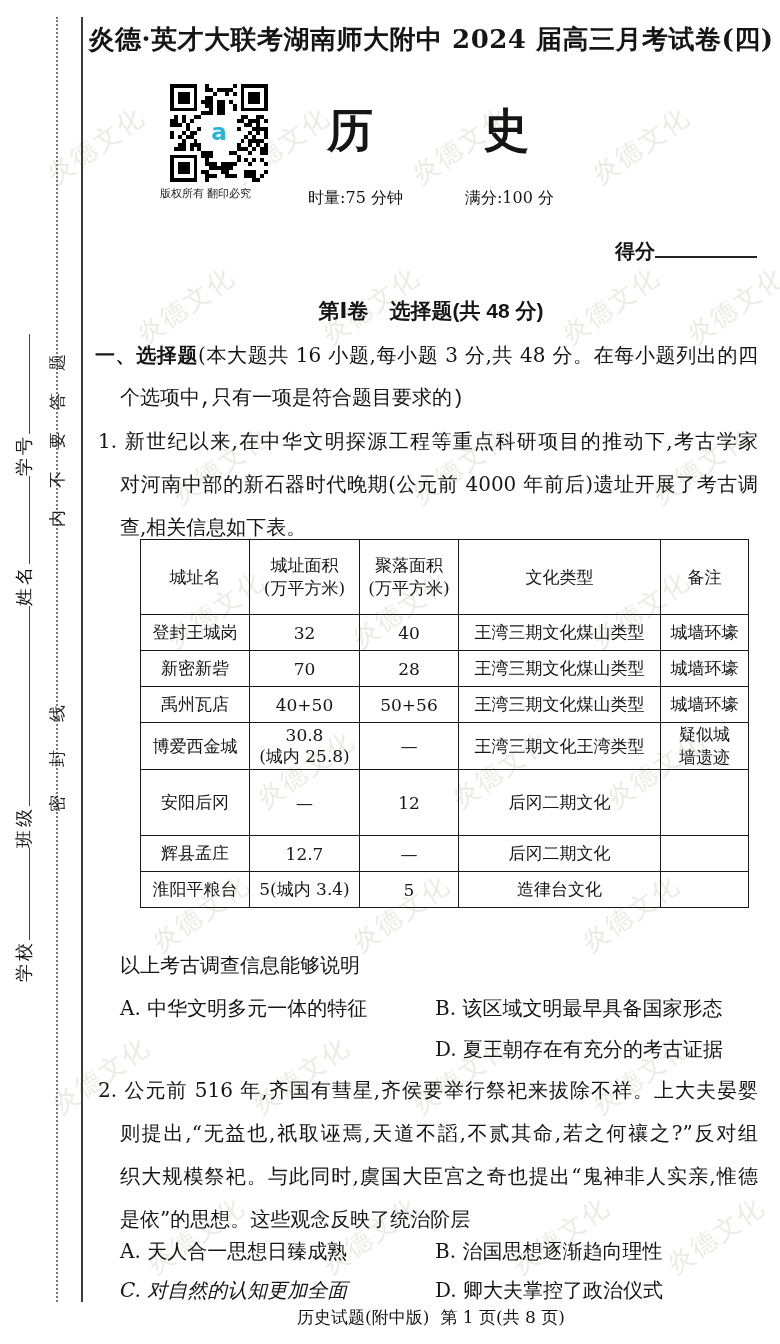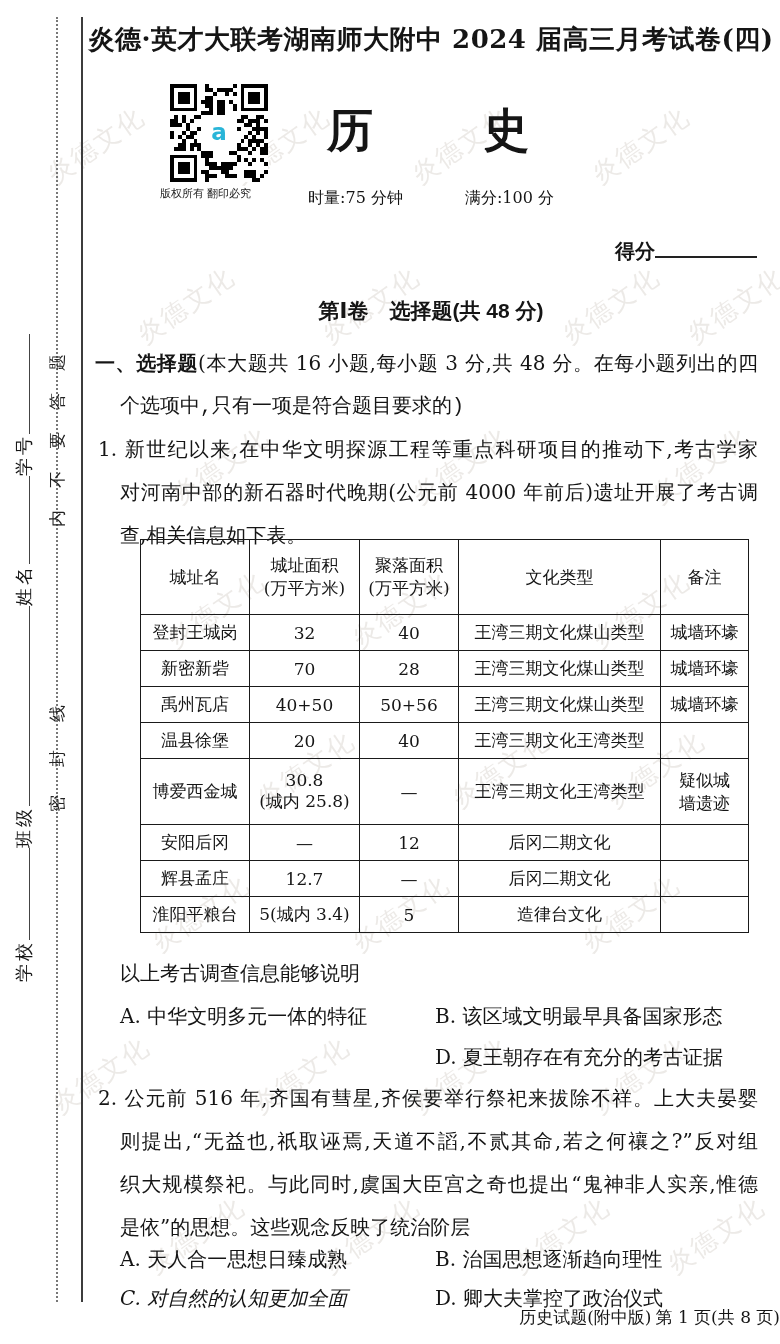--- a/index.html
+++ b/index.html
@@ -30,34 +30,34 @@
            display:flex;align-items:center;justify-content:center;color:#29b5d8;font-weight:bold;
            font-size:23px;font-family:"DejaVu Sans",sans-serif;}
   .qr-caption{left:160px;top:186px;width:118px;text-align:left;font-size:11px;color:#222;
               white-space:nowrap;font-family:"Liberation Sans",sans-serif;}
   .score-row{left:615px;top:238px;font-size:20px;white-space:nowrap;}
   .score-row .lbl{font-weight:bold;font-family:"Liberation Sans","DejaVu Sans",sans-serif;}
   .score-row .blank{display:inline-block;width:102px;border-bottom:2px solid #222;height:18px;}
   .sec-head{left:82px;right:0;top:297px;text-align:center;font-size:21px;font-weight:bold;
             font-family:"Liberation Sans","DejaVu Sans",sans-serif;}
   
-  .tline{position:absolute;font-size:20px;line-height:38px;white-space:nowrap;}
+  .tline{position:absolute;font-size:20px;line-height:22px;white-space:nowrap;}
   .jline{white-space:normal;text-align:justify;text-align-last:justify;}
   .b{font-weight:bold;font-family:"Liberation Sans","DejaVu Sans",sans-serif;}
   
   table.qtab{position:absolute;left:140px;top:539px;border-collapse:collapse;table-layout:fixed;
              font-size:17px;z-index:1;}
   table.qtab th,table.qtab td{border:1px solid #1a1a1a;text-align:center;vertical-align:middle;
              padding:0 2px;white-space:pre-line;font-weight:normal;}
   table.qtab{border:1.5px solid #1a1a1a;}
   table.qtab thead tr{height:75px;}
   table.qtab tbody tr{height:36px;}
   table.qtab tbody tr:nth-child(5){height:66px;}
   
-  .footer{left:82px;right:0;top:1306px;display:flex;justify-content:flex-end;gap:4px;font-size:17px;}
+  .footer{left:82px;right:0;top:1306px;display:flex;justify-content:center;gap:11px;font-size:17px;}
 </style>
 </head>
 <body>
 
 <div class="page">
 
   <div id="wm-layer">
       <div class="wm" style="left: 40px; top: 128px; color: rgb(222, 217, 212);">炎德文化</div>
       <div class="wm" style="left: 225px; top: 128px; color: rgb(222, 217, 212);">炎德文化</div>
       <div class="wm" style="left: 405px; top: 128px; color: rgb(222, 217, 212);">炎德文化</div>
@@ -336,27 +336,20 @@
             <td>城墙环壕</td>
           </tr>
           <tr>
             <td>禹州瓦店</td>
             <td>40+50</td>
             <td>50+56</td>
             <td>王湾三期文化煤山类型</td>
             <td>城墙环壕</td>
           </tr>
           <tr>
-            <td>温县徐堡</td>
-            <td>20</td>
-            <td>40</td>
-            <td>王湾三期文化王湾类型</td>
-            <td></td>
-          </tr>
-          <tr>
             <td>博爱西金城</td>
             <td>30.8
 (城内 25.8)</td>
             <td>—</td>
             <td>王湾三期文化王湾类型</td>
             <td>疑似城
 墙遗迹</td>
           </tr>
           <tr>
             <td>安阳后冈</td>

